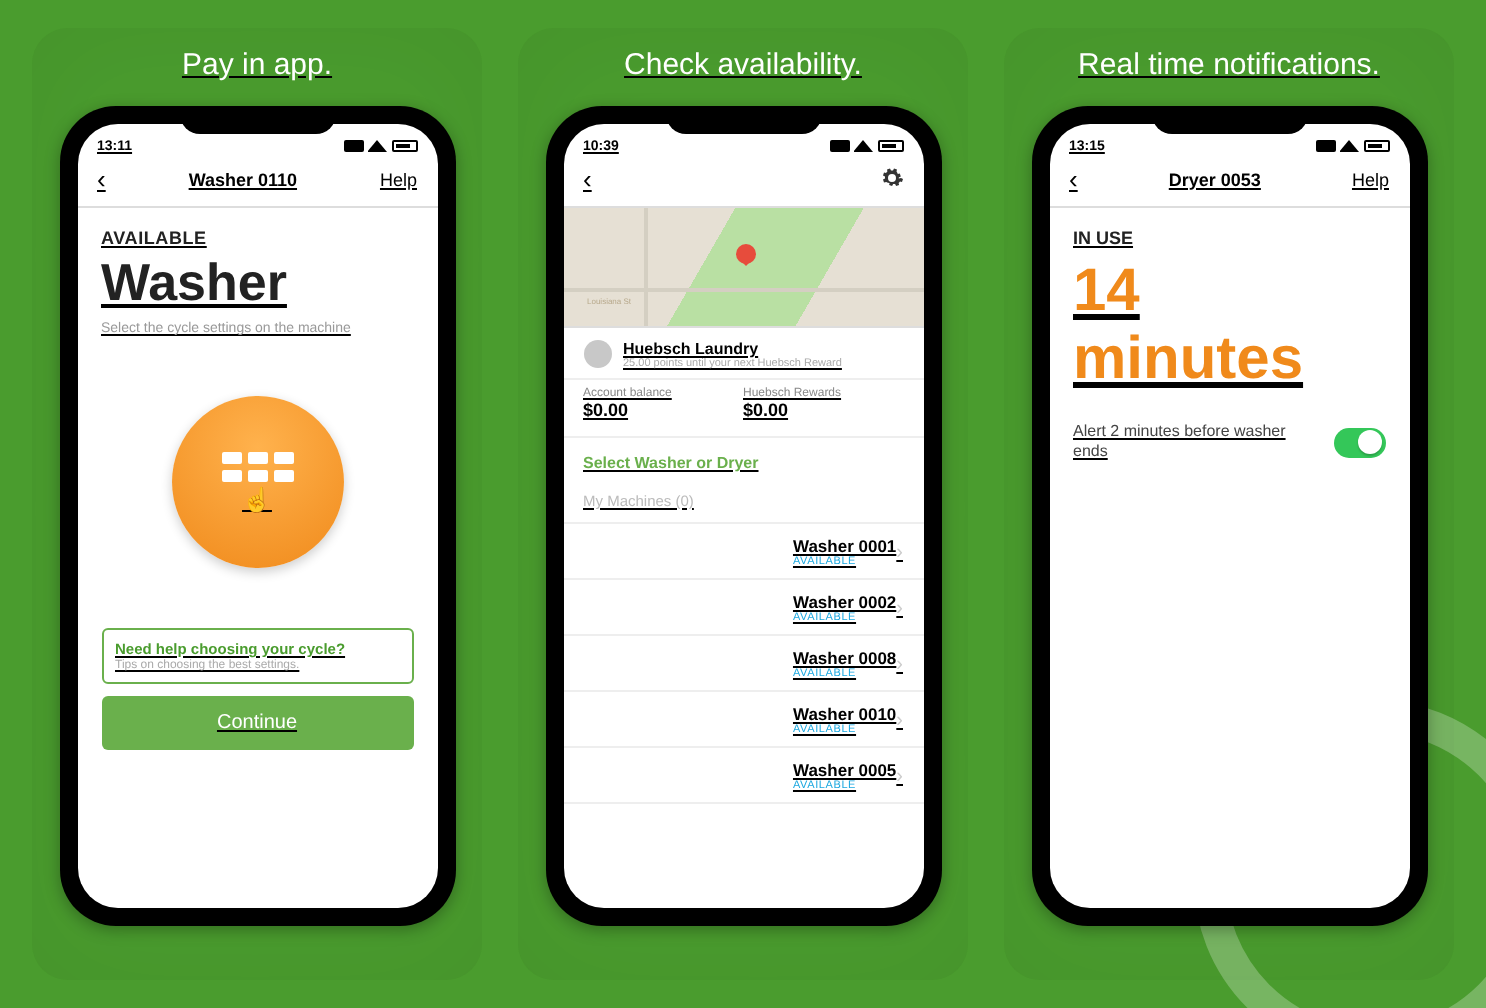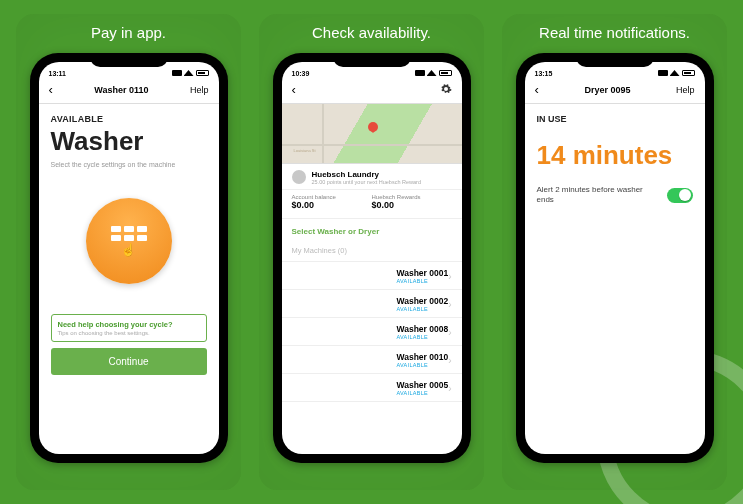--- a/index.html
+++ b/index.html
@@ -17,20 +17,21 @@
   .panel {
     position: relative;
     width: 225px;
     height: 476px;
     background: #4a9c2e;
     border-radius: 18px;
     display: flex;
     flex-direction: column;
     align-items: center;
     box-shadow: inset 0 0 60px rgba(0,0,0,0.06);
+    text-decoration: underline;
   }
   .caption {
     color: #fff;
     font-size: 15px;
     margin-top: 10px;
     margin-bottom: 12px;
     z-index: 5;
   }
   .phone {
     position: relative;
@@ -131,21 +132,21 @@
   .sect-header { color:#6ab04c; font-size:8px; font-weight:600; padding:8px 10px 4px; }
   .gray-row { color:#bbb; font-size:7.5px; padding:6px 10px; border-bottom:0.5px solid #eee; }
   .machine-row { padding:6px 10px 5px; border-bottom:0.5px solid #eee; display:flex; justify-content:flex-end; align-items:center;}
   .machine-name { font-size:8.5px; font-weight:700; }
   .machine-status { font-size:5.5px; color:#1ba8e0; letter-spacing:0.3px; }
   .row-chev { color:#ccc; font-size:10px; }
   .gear { width:12px; height:12px; display:inline-block; }
 
   
   .s3 .status-label { font-size:9px; font-weight:700; }
-  .s3 .big-time { font-size:26px; font-weight:700; color:#f08a1b; margin-top:16px; }
+  .s3 .big-time { font-size:30px; font-weight:700; color:#f08a1b; margin-top:5px; }
   .alert-row { display:flex; justify-content:space-between; align-items:center; margin-top:14px; }
   .alert-text { font-size:8px; color:#444; max-width:110px; line-height:1.25; }
   .toggle {
     width:26px; height:15px; background:#34c759; border-radius:8px; position:relative;
   }
   .toggle::after{ content:""; position:absolute; right:1.5px; top:1.5px; width:12px; height:12px; background:#fff; border-radius:50%; box-shadow:0 1px 1px rgba(0,0,0,0.2);}
   .timer-bg {
     position:absolute;
     right:-50px; bottom:-40px;
     width:180px; height:180px;
@@ -307,21 +308,21 @@
       <div class="statusbar">
         <span>13:15</span>
         <div class="sb-right">
           <span class="sb-ico"></span>
           <span class="sb-ico wifi"></span>
           <span class="sb-ico batt"></span>
         </div>
       </div>
       <div class="navbar">
         <span class="chev">‹</span>
-        <span class="title">Dryer 0095</span>
+        <span class="title">Dryer 0053</span>
         <span>Help</span>
       </div>
       <div class="content">
         <div class="status-label">IN USE</div>
         <div class="big-time">14 minutes</div>
         <div class="alert-row">
           <div class="alert-text">Alert 2 minutes before washer ends</div>
           <div class="toggle"></div>
         </div>
       </div>

